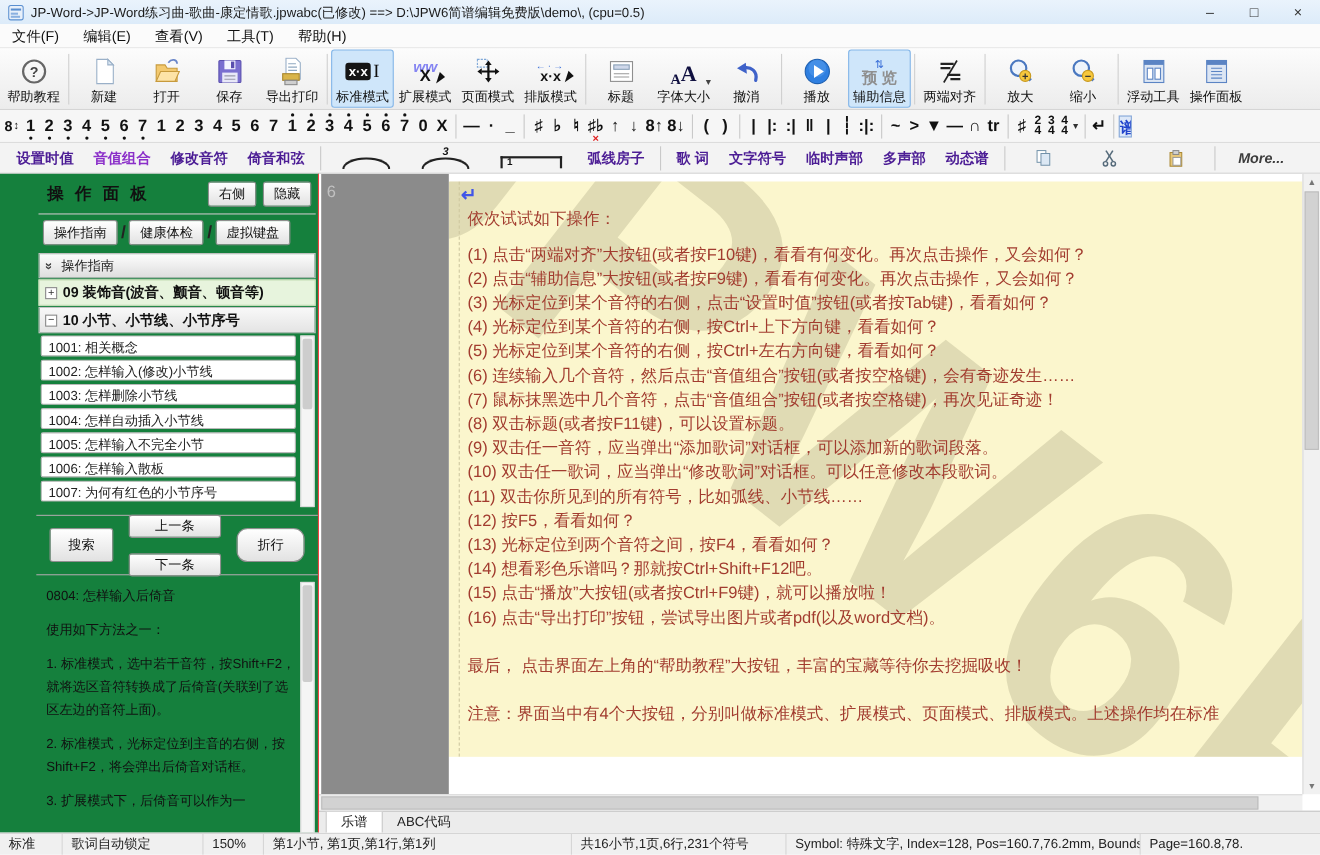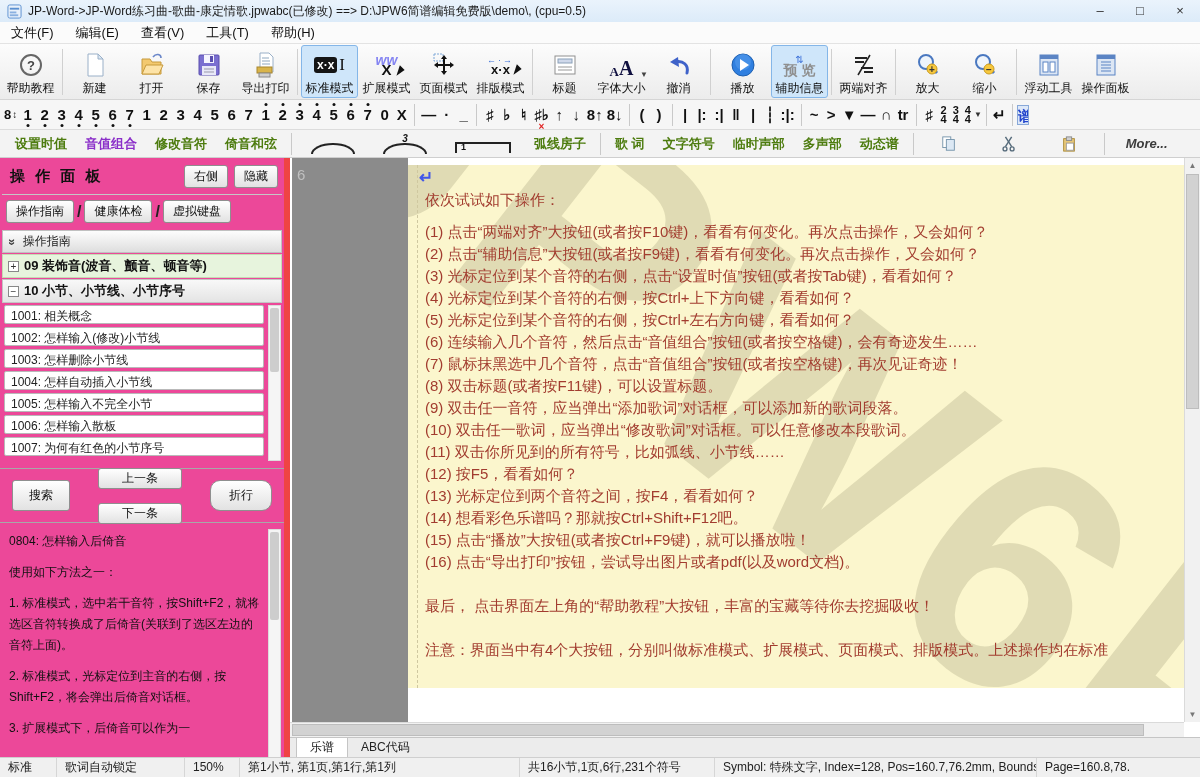--- a/index.html
+++ b/index.html
@@ -61,35 +61,35 @@
   .acc-x .redx{position:absolute;left:50%;transform:translateX(-50%);bottom:-4px;color:#e02222;
     font-style:normal;font-size:10px;font-weight:bold;line-height:10px;}
   .frac{display:inline-flex;flex-direction:column;align-items:center;line-height:9px;font-size:11px;
     font-weight:bold;color:#111;padding:0 3px;}
   .bluetag{color:#2244cc;font-weight:bold;font-size:14px;background:#dde8f8;border:1px solid #88a8d8;
     width:12px;overflow:hidden;height:20px;line-height:20px;}
 
   
   .cmdrow{position:absolute;left:0;top:130px;width:1200px;height:28px;background:#f3f3f3;
     border-bottom:1px solid #cfcfcf;display:flex;align-items:center;padding:0 6px;font-size:13px;}
-  .cbtn{font-weight:bold;color:#4d7c0f;padding:0 9px;white-space:nowrap;}
+  .cbtn{font-weight:bold;color:#4c1d95;padding:0 9px;white-space:nowrap;}
   .cbtn.pp{color:#8b2fc9;}
   .csep{width:1px;height:22px;background:#c9c9c9;margin:0 5px;}
   .slur{width:44px;height:11px;border:2px solid #222;border-bottom:none;
     border-radius:50% 50% 0 0/100% 100% 0 0;margin:9px 14px 0;}
   .trip{position:relative;}
   .trip b{position:absolute;top:-12px;left:50%;transform:translateX(-50%);font-size:10px;font-style:italic;color:#111;}
   .volta{width:56px;height:11px;border:2px solid #222;border-bottom:none;position:relative;margin:8px 14px 0;}
   .volta span{position:absolute;left:4px;top:-2px;font-size:9px;font-weight:bold;color:#111;line-height:11px;}
   .clipbtn{padding:0 22px;display:flex;align-items:center;}
   .morebtn{font-weight:bold;font-style:italic;color:#3c3c3c;padding:0 16px;}
 
   
-  .panel{position:absolute;left:0;top:158px;width:290px;height:599px;background:#ec4899;
-    border-right:6px solid #ef4444;overflow:hidden;}
+  .panel{position:absolute;left:0;top:158px;width:290px;height:599px;background:#15803d;
+    border-right:1px solid #ef4444;overflow:hidden;padding-left:33px;}
   .phead{display:flex;align-items:center;padding:7px 6px 6px 10px;}
   .ptitle{font-size:15px;font-weight:bold;letter-spacing:3px;color:#111;flex:1;}
   .pbtn{border:1px solid #8f8f8f;border-radius:3px;background:linear-gradient(#ffffff,#e2e2e2);
     padding:2px 9px;font-size:12px;color:#111;margin-left:6px;white-space:nowrap;}
   .phr{height:1px;background:#c6c6c6;margin:0 2px;}
   .ptabs{display:flex;align-items:center;padding:5px 4px;}
   .slash{font-size:16px;font-weight:bold;margin:0 3px;color:#222;}
   .psec{margin:2px 2px 0;background:linear-gradient(#fdfdfd,#dedede);border:1px solid #c0c0c0;
     padding:2px 6px;font-size:12px;color:#222;display:flex;align-items:center;gap:7px;}
   .chev{display:inline-block;transform:rotate(90deg);font-weight:bold;font-size:12px;color:#444;}

